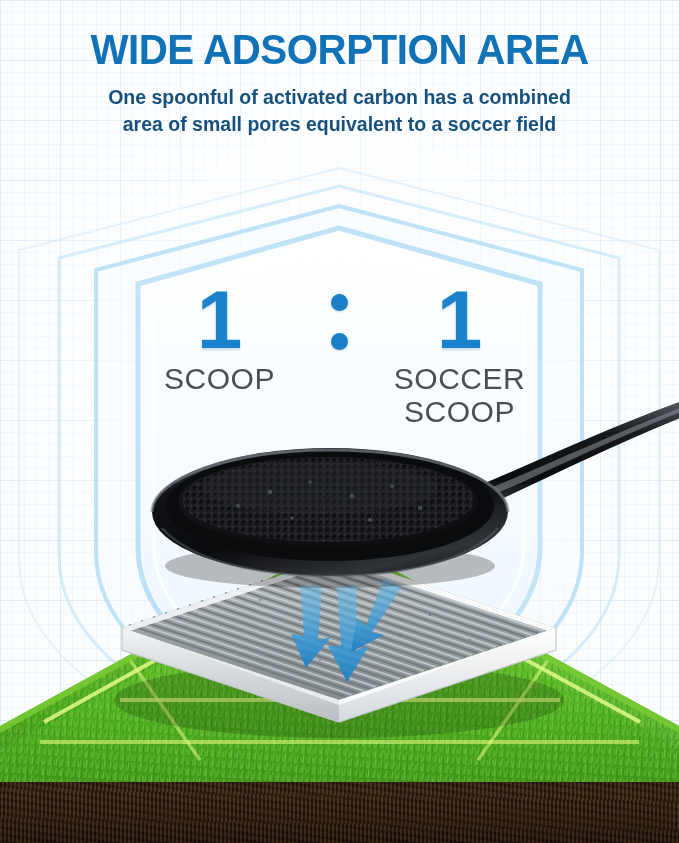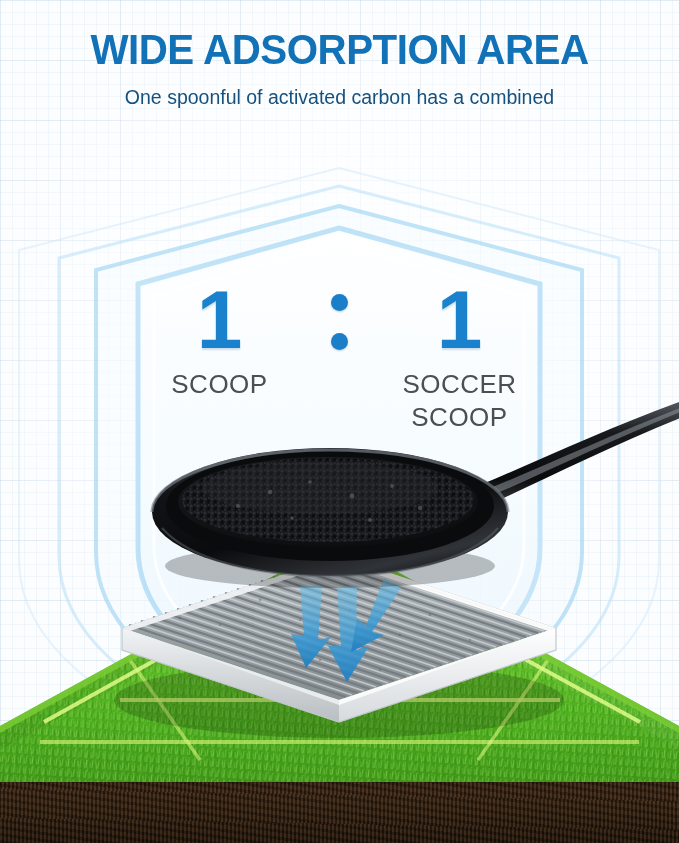--- a/index.html
+++ b/index.html
@@ -60,21 +60,21 @@
     transform: scaleX(0.96);
     text-shadow: 0 1px 0 rgba(255,255,255,0.7);
     white-space: nowrap;
   }
   .subline {
     margin: 10px auto 0;
     width: 580px;
     font-size: 19.5px;
     line-height: 27px;
     color: #16517e;
-    font-weight: normal;
+    font-weight: bold;
   }
 
   
   .shield-layer {
     position: absolute;
     left: 0; top: 0;
     width: 679px;
     height: 843px;
     z-index: 2;
     pointer-events: none;
@@ -96,22 +96,21 @@
   }
   .ratio-num {
     font-size: 82px;
     line-height: 84px;
     font-weight: bold;
     color: #1a82cc;
     font-family: "Liberation Sans Narrow", "Liberation Sans", sans-serif;
     text-shadow: 0 2px 2px rgba(120,160,195,0.35);
   }
   .ratio-label {
-    margin-top: 6px;
-    font-size: 26px;
+    font-size: 30px;
     line-height: 33px;
     color: #4b4f53;
     letter-spacing: 0.5px;
   }
   .ratio-colon {
     width: 70px;
     padding-top: 16px;
     display: flex;
     flex-direction: column;
     align-items: center;
@@ -184,20 +183,21 @@
 
     <path d="M339 228 L540 284 L540 548 Q540 654 339 724 Q138 654 138 548 L138 284 Z" fill="url(#shieldFill)" stroke="url(#shieldEdge)" stroke-width="5"></path>
 
     <path d="M339 244 L524 296 L524 546 Q524 640 339 706 Q154 640 154 546 L154 296 Z" fill="none" stroke="#ffffff" stroke-width="3" opacity="0.85"></path>
   </svg>
 
   <div class="header">
     <div class="headline">WIDE ADSORPTION AREA</div>
     <div class="subline">
       <div>One spoonful of activated carbon has a combined</div>
+      <div>area of small pores equivalent to a soccer field</div>
     </div>
   </div>
 
   <div class="ratio">
     <div class="ratio-col">
       <div class="ratio-num">1</div>
       <div class="ratio-label">SCOOP</div>
     </div>
     <div class="ratio-colon">
       <span class="dot"></span>

